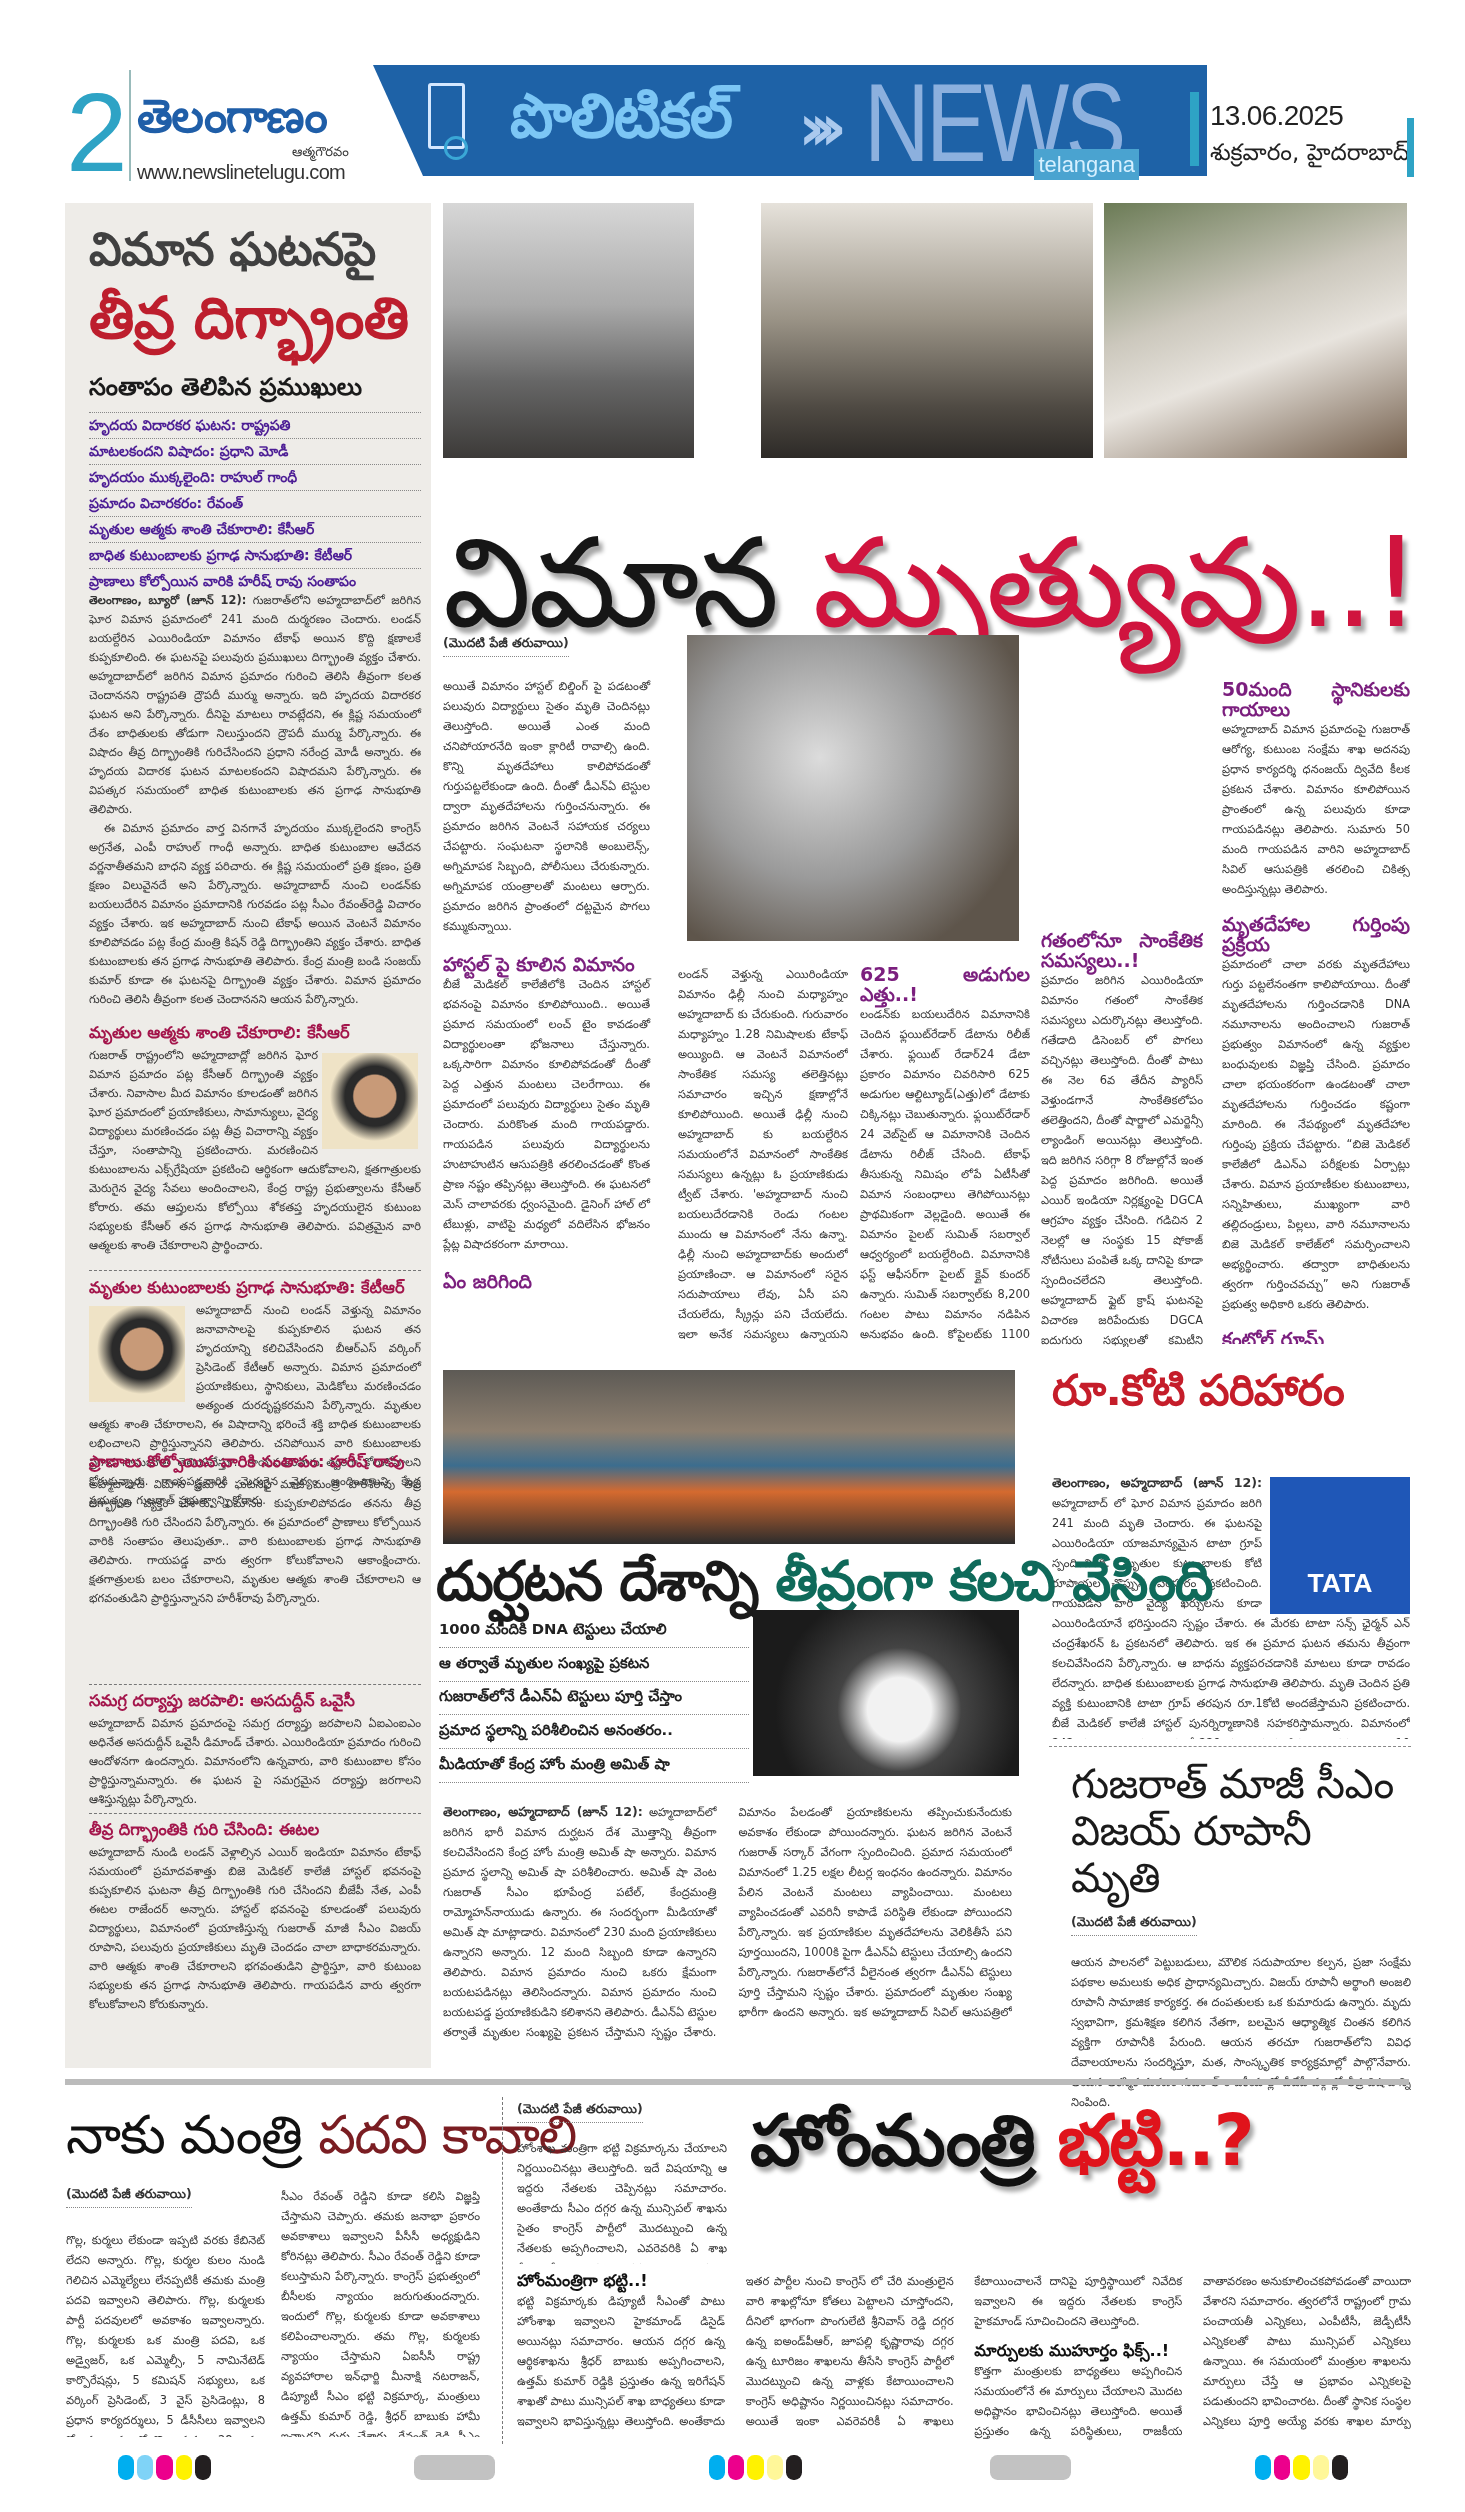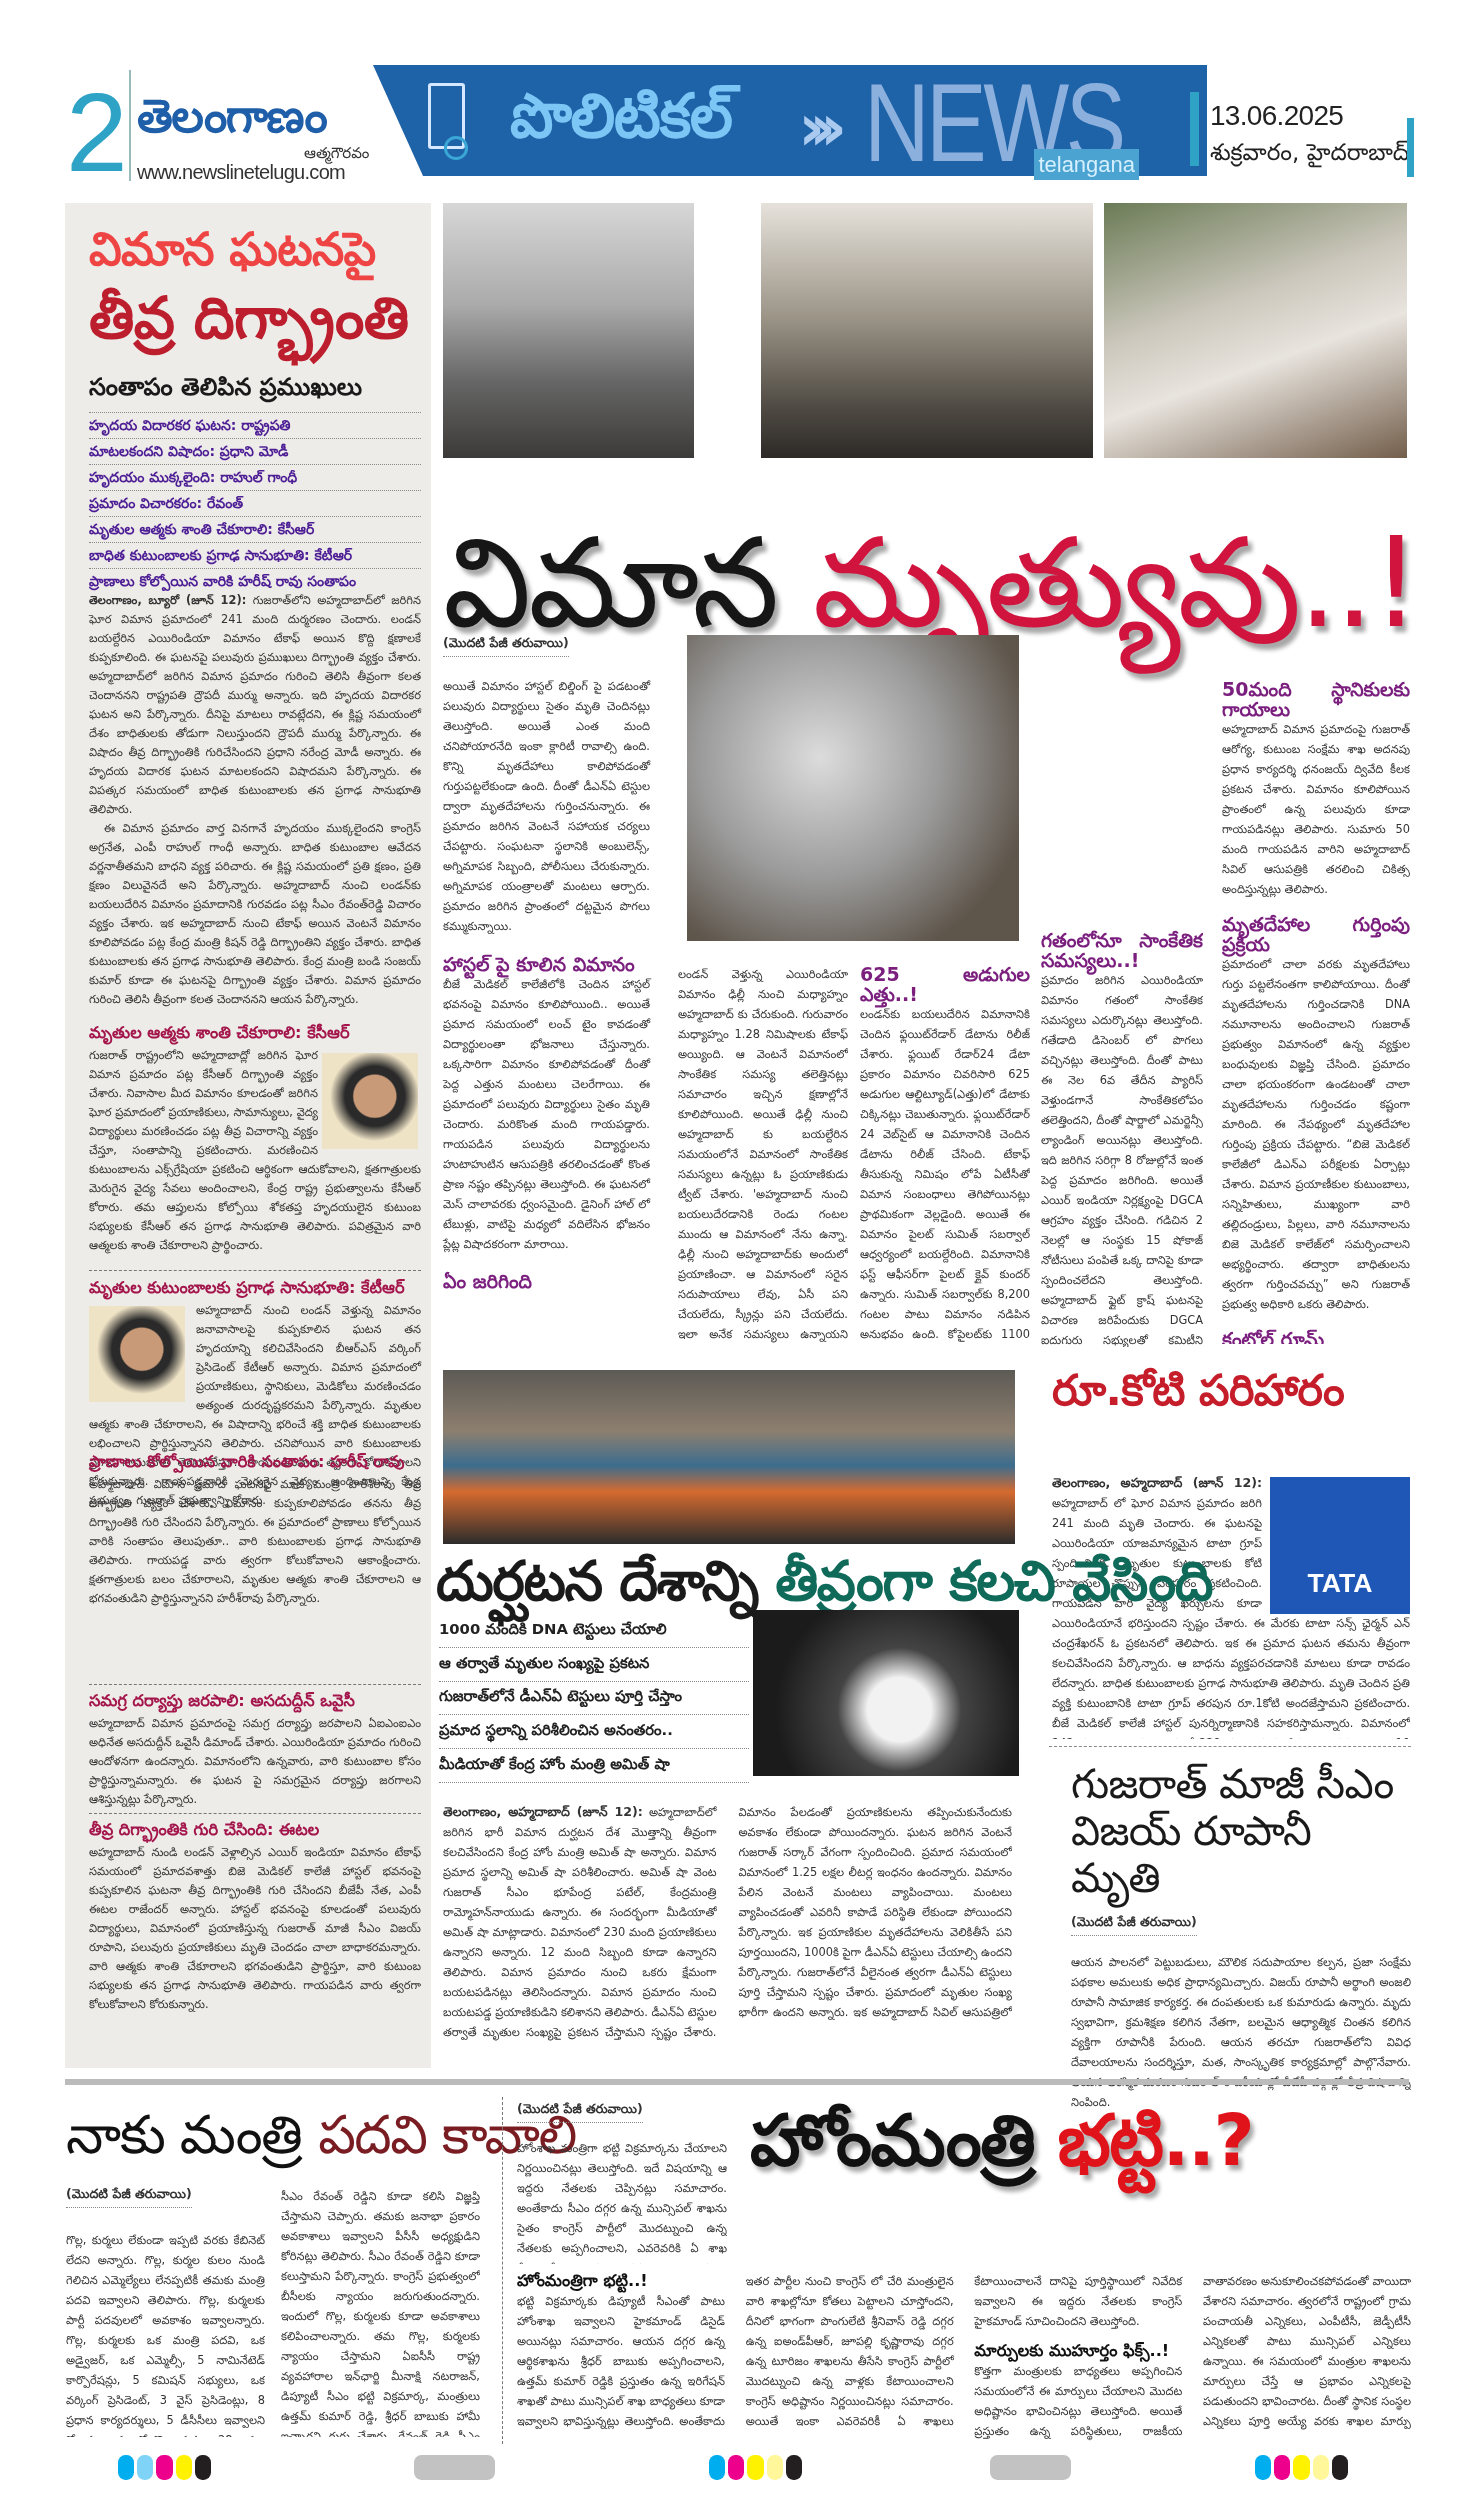--- a/index.html
+++ b/index.html
@@ -3,36 +3,36 @@
 <meta charset="utf-8">
 <style>
   *{box-sizing:border-box;margin:0;padding:0}
   html,body{width:1466px;height:2512px;background:#fff;overflow:hidden}
   body{font-family:"DejaVu Sans","Liberation Sans",sans-serif;color:#222;position:relative}
   .abs{position:absolute}
   
   .pgnum{left:66px;top:78px;font-family:"Liberation Sans",sans-serif;font-size:111px;font-weight:300;color:#2ea3c5;line-height:1}
   .vrule{left:129px;top:70px;width:1.5px;height:111px;background:#9bb}
   .logo{left:137px;top:89px;font-size:46px;font-weight:900;color:#1f5ea8;letter-spacing:-1.5px;font-family:"DejaVu Sans",sans-serif}
-  .tag{left:304px;top:144px;font-size:15px;color:#333}
+  .tag{left:292px;top:144px;font-size:13px;color:#333}
   .site{left:137px;top:161px;font-size:20px;color:#333;font-family:"Liberation Sans",sans-serif;letter-spacing:-0.7px}
   .banner{left:373px;top:65px;width:834px;height:111px;background:#1e62a7;clip-path:polygon(0 0,100% 0,100% 100%,6% 100%)}
   .banner-icon{left:428px;top:83px;width:37px;height:66px;border:3px solid #d5e8ff;border-radius:3px}
   .banner-icon::after{content:"";position:absolute;left:13.3px;top:50px;width:17.7px;height:17.7px;border:3px solid #3aa7d6;border-radius:50%}
   .banner-te{left:510px;top:80px;font-size:61px;font-weight:700;color:#7cc6f5;letter-spacing:-1.5px}
   .chev{left:798px;top:89px;font-size:66px;font-weight:900;color:#aac9ee;letter-spacing:-16.2px}
   .news{left:864px;top:68px;font-size:111px;font-family:"Liberation Sans",sans-serif;font-weight:400;color:#8cb0de;letter-spacing:-4.4px;line-height:1;transform:scaleX(.82);transform-origin:left}
   .tel-badge{left:1034px;top:149px;background:#4aa3d0;color:#d6f0ff;font-size:22px;font-family:"Liberation Sans",sans-serif;padding:0 4.4px;height:31px;line-height:31px}
   .date-bar{left:1190px;top:92px;width:8.9px;height:74px;background:#2ea3c5}
   .date{left:1210px;top:100px;font-size:28px;font-family:"Liberation Sans",sans-serif;color:#222;letter-spacing:-0.7px}
   .day{left:1210px;top:139px;font-size:23px;color:#222}
   .date-bar2{left:1407px;top:118px;width:7.4px;height:59px;background:#2ea3c5}
   
   .sidebar{left:65px;top:203px;width:366px;height:1865px;background:#eeece8}
-  .sb-h1{left:89px;top:222px;font-size:46px;font-weight:800;color:#ef4444;letter-spacing:-0.7px}
+  .sb-h1{left:89px;top:222px;font-size:46px;font-weight:800;color:#404040;letter-spacing:-0.7px}
   .sb-h2{left:89px;top:284px;font-size:58px;font-weight:900;color:#bd1e2d;letter-spacing:-0.7px}
   .sb-h3{left:89px;top:373px;font-size:24px;font-weight:600;color:#1a1a1a}
   .sb-list{left:89px;top:412px;width:332px}
   .sb-list div{font-size:14px;font-weight:700;color:#4c1d95;border-top:0.7px dotted #888;padding:3.7px 0;line-height:17.7px}
   .sb-body{font-size:11.4px;line-height:19px;color:#333;text-align:justify}
   .sub-maroon{font-size:16.2px;font-weight:800;color:#a3154b}
   .sub-purple{font-size:19px;font-weight:800;color:#7b1f7e}
   .dash{border-top:1.5px dashed #777}
   .ph-sky{background:linear-gradient(180deg,#d7d7d7,#aaa 40%,#666 70%,#3c3a38)}
   .ph-hall{background:linear-gradient(180deg,#e6e2db,#9b9487 45%,#4f4a43 80%,#2d2a27)}

